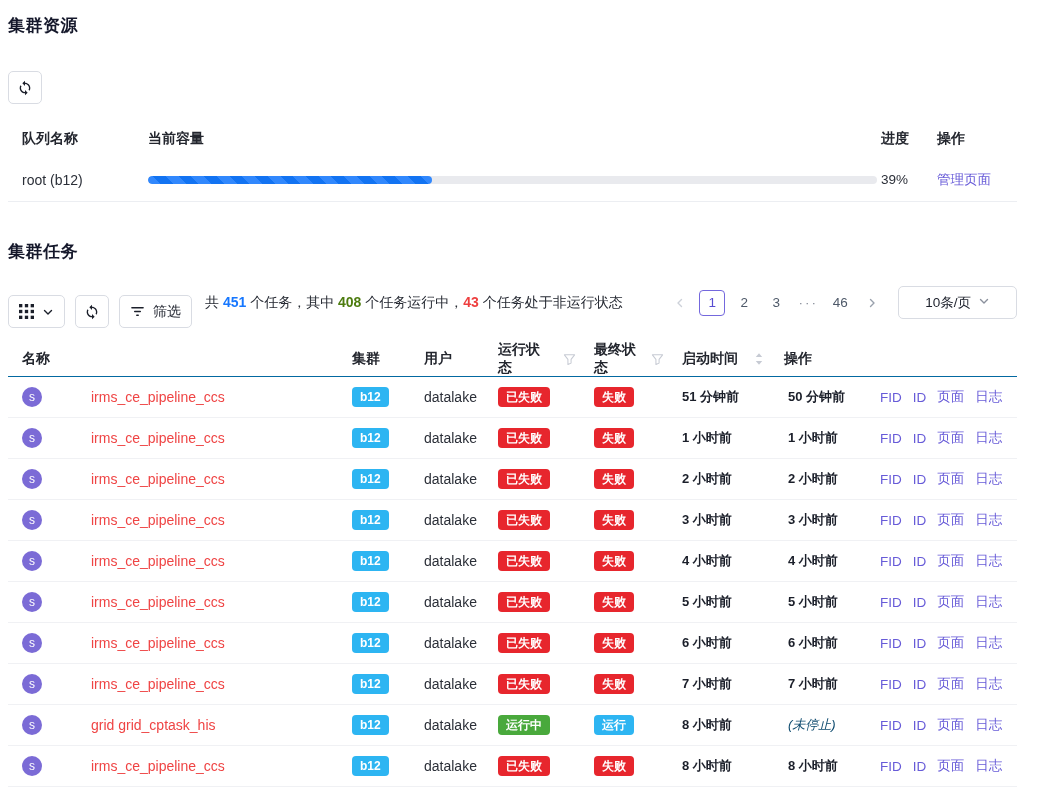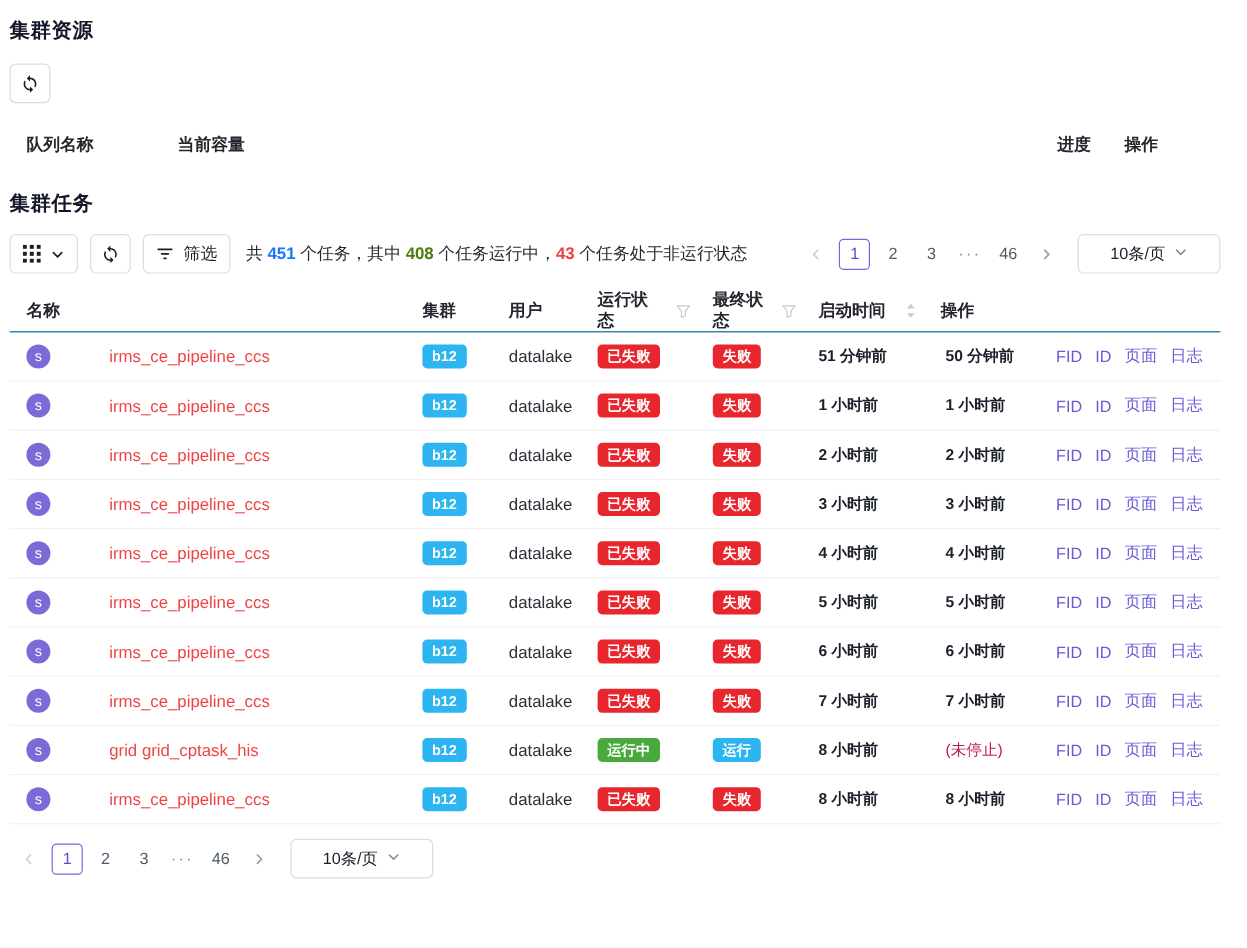--- a/index.html
+++ b/index.html
@@ -11,21 +11,21 @@
   }
   .page { padding:14px 22px 0 8px; }
 
   h1.sec-title { font-size:17px; font-weight:700; color:#15182b; letter-spacing:.5px; }
 
   
   .btn {
     display:inline-flex; align-items:center; justify-content:center; gap:8px;
     height:33px; padding:0 10px; background:#fff;
     border:1px solid #d9dce3; border-radius:5px; cursor:pointer;
-    color:#1b1f2a; font-size:14px;
+    color:#1b1f2a; font-size:14px;margin-top:18px;
   }
   .btn svg { display:block; }
   .icon-btn { width:34px; padding:0; }
 
   .refresh-wrap { margin-top:16px; }
 
   
   .res-table { margin-top:16px; }
   .res-head, .res-row {
     display:grid; grid-template-columns:140px 1fr 56px 80px; 
@@ -40,21 +40,21 @@
     height:8px; width:calc(100% - 4px); background:#e9eaee; border-radius:5px; overflow:hidden;
   }
   .progress-fill {
     height:100%; border-radius:5px;
     background:repeating-linear-gradient(45deg,#3188fd 0 9px,#1273f2 9px 18px);
   }
 
   a.plink { color:#675bd8; text-decoration:none; font-size:13.5px; cursor:pointer; }
 
   
-  .tasks-title { margin-top:18px; }
+  .tasks-title { margin-top:38px; }
   .toolbar { margin-top:14px; display:flex; align-items:center; }
   .toolbar .btn + .btn { margin-left:10px; }
   .summary { margin-left:13px; color:#262a33; }
   .num { font-weight:700; }
   .num-blue  { color:#1677ff; }
   .num-green { color:#4d7c0f; }
   .num-red   { color:#ee3f3f; }
 
   
   .pager { display:flex; align-items:center; margin-left:auto; }
@@ -98,21 +98,21 @@
 
   .badge {
     display:inline-block; padding:2.5px 8px; border-radius:4px;
     color:#fff; font-size:12px; font-weight:600; line-height:15px; white-space:nowrap;
   }
   .badge-cyan  { background:#2db5f2; }
   .badge-red   { background:#e7262d; }
   .badge-green { background:#49a93c; }
 
   .time { font-weight:700; font-size:13px; color:#1b1f2a; }
-  .time.muted-time { font-weight:400; color:#be185d; }
+  .time.muted-time { font-weight:400; color:#0c4a6e;font-style:italic; }
 
   .bottom-pager { display:flex; margin-top:12px; padding-bottom:10px; }
 </style>
 </head>
 <body>
 
 <svg width="0" height="0" style="position:absolute">
   <defs>
     <g id="i-sync">
         <path fill="currentColor" d="M12 4V1L8 5l4 4V6c3.31 0 6 2.69 6 6 0 1.01-.25 1.97-.7 2.8l1.46 1.46A7.93 7.93 0 0 0 20 12c0-4.42-3.58-8-8-8zm0 14c-3.31 0-6-2.69-6-6 0-1.01.25-1.97.7-2.8L5.24 7.74A7.93 7.93 0 0 0 4 12c0 4.42 3.58 8 8 8v3l4-4-4-4v3z"></path>
@@ -160,20 +160,30 @@
     </button>
   </div>
 
   <div class="res-table">
     <div class="res-head">
       <div>队列名称</div>
       <div>当前容量</div>
       <div>进度</div>
       <div>操作</div>
     </div>
+    <div class="res-row">
+      <div>root (b12)</div>
+      <div>
+        <div class="progress-track">
+          <div class="progress-fill" id="res-progress-fill" style="width: 39%;"></div>
+        </div>
+      </div>
+      <div class="pct">39%</div>
+      <div><a class="plink">管理页面</a></div>
+    </div>
   </div>
 
   <h1 class="sec-title tasks-title">集群任务</h1>
 
   <div class="toolbar">
     <button class="btn">
       <span>
           <svg width="15" height="15" viewBox="0 0 18 18">
             <use href="#i-grid9"></use>
           </svg>

